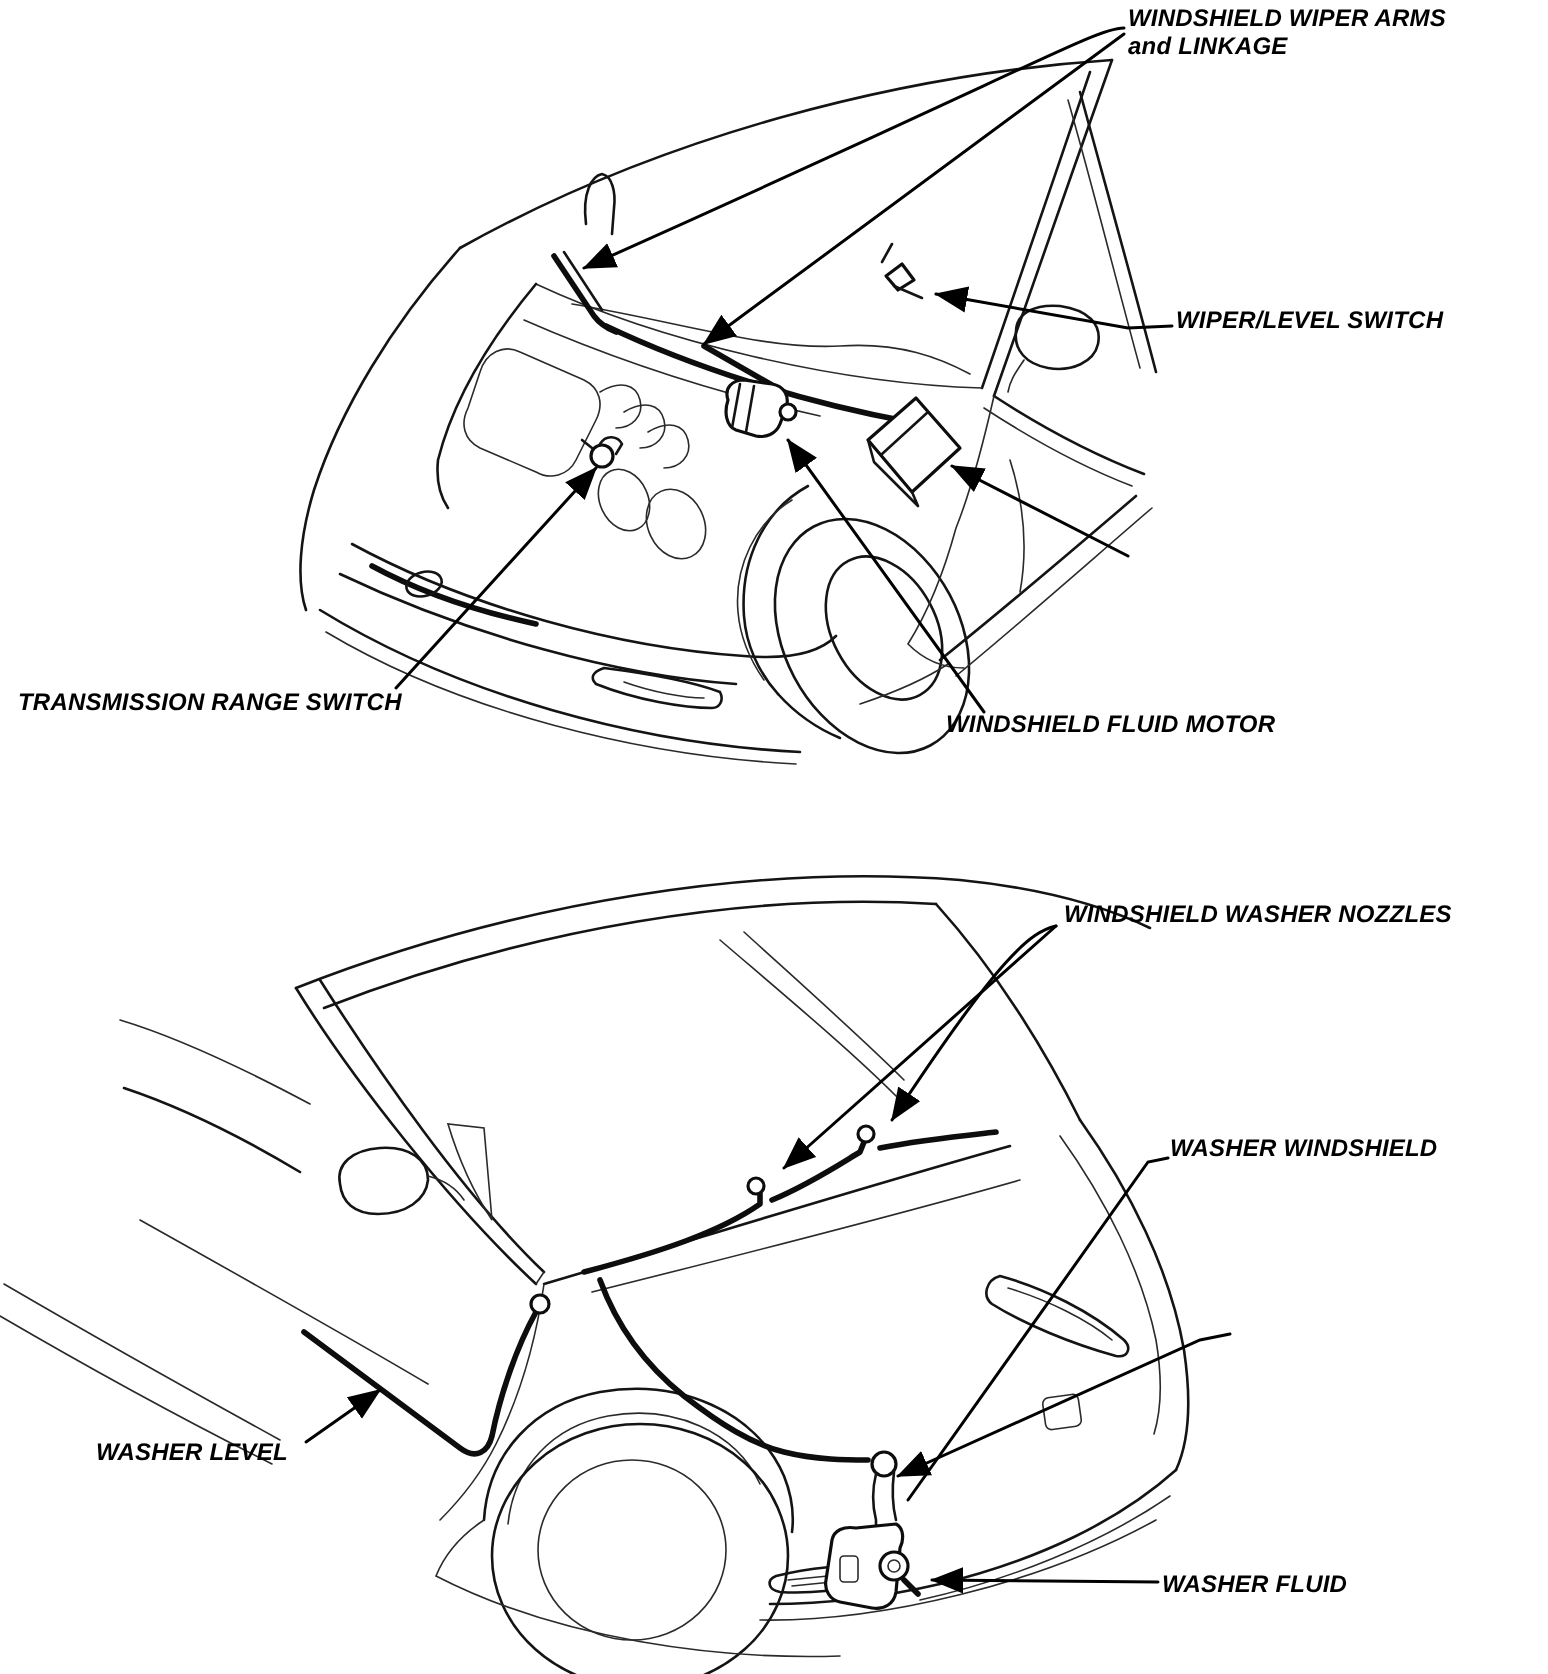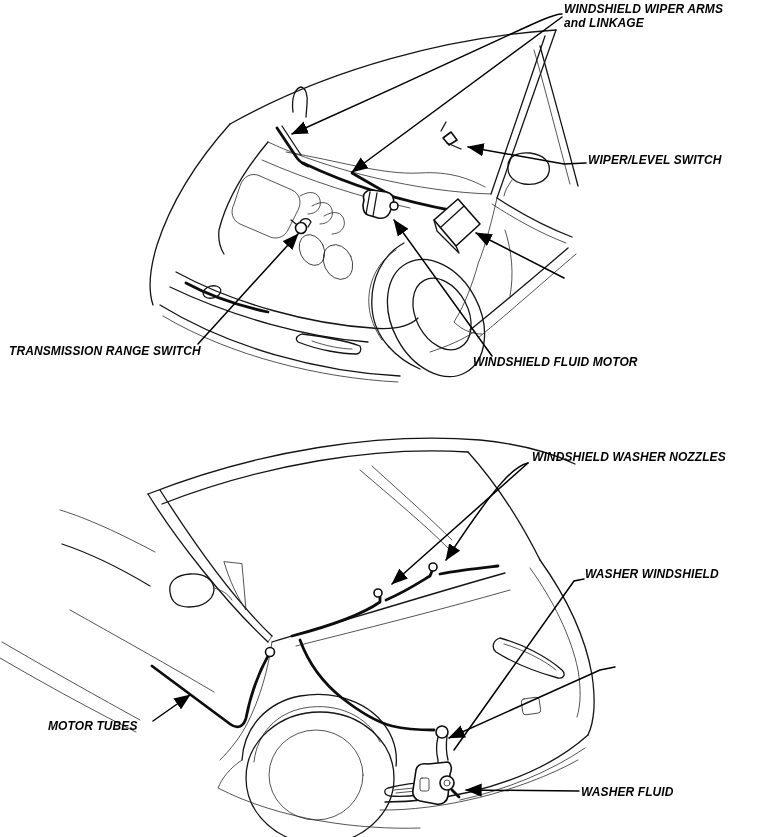--- a/index.html
+++ b/index.html
@@ -221,17 +221,17 @@
         <path class="leader" d="M 528,33 L 392,154" marker-end="url(#ah2)"></path>
         <path class="leader" d="M 584,149 L 574,151 L 454,320"></path>
         <path class="leader" d="M 615,237 L 600,240 L 449,308" marker-end="url(#ah2)"></path>
         <path class="leader" d="M 153,291 L 190,265" marker-end="url(#ah2)"></path>
         <path class="leader" d="M 579,361 L 466,360" marker-end="url(#ah2)"></path>
       </g>
     </svg>
 
     <div class="lbl" style="left:532px;top:21px;">WINDSHIELD WASHER NOZZLES</div>
     <div class="lbl" style="left:585px;top:138px;">WASHER WINDSHIELD</div>
-    <div class="lbl" style="left:48px;top:290px;">MOTOR TUBES</div>
+    <div class="lbl" style="left:48px;top:290px;">WASHER LEVEL</div>
     <div class="lbl" style="left:581px;top:356px;">WASHER FLUID</div>
   </section>
 
 </div>
 
 </body></html>

